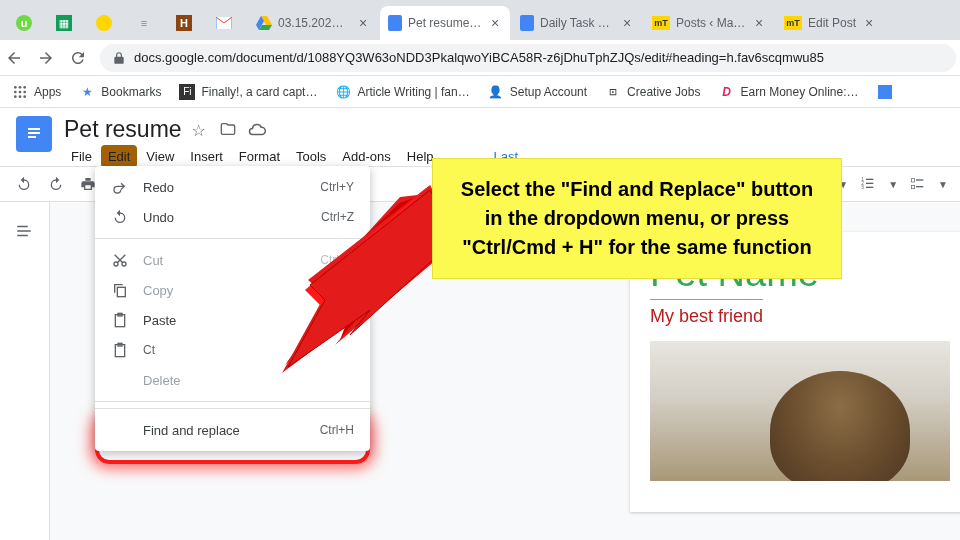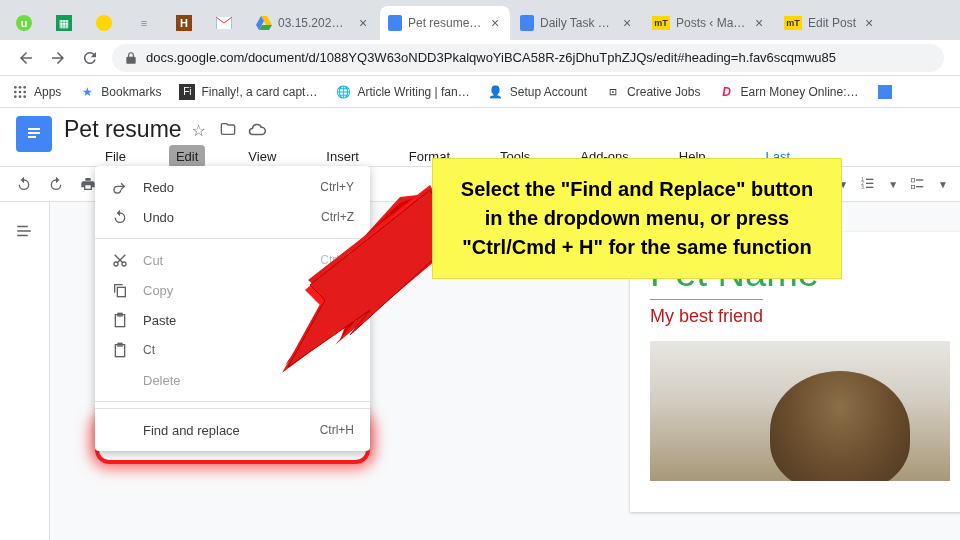--- a/index.html
+++ b/index.html
@@ -5,37 +5,37 @@
 * { margin: 0; padding: 0; box-sizing: border-box; font-family: Arial, sans-serif; }
 body { width: 960px; height: 540px; overflow: hidden; background: #fff; position: relative; }
 
 .tabstrip { height: 40px; background: #dee1e6; display: flex; align-items: flex-end; padding: 6px 8px 0 8px; gap: 2px; }
 .tab { height: 34px; background: #dee1e6; border-radius: 8px 8px 0 0; display: flex; align-items: center; padding: 0 8px; font-size: 12px; color: #5f6368; max-width: 130px; min-width: 30px; cursor: pointer; gap: 6px; }
 .tab.active { background: #fff; }
 .tab-favicon { width: 16px; height: 16px; flex-shrink: 0; display: flex; align-items: center; justify-content: center; font-size: 11px; }
 .tab-title { white-space: nowrap; overflow: hidden; text-overflow: ellipsis; flex: 1; }
 .tab-close { width: 14px; height: 14px; color: #5f6368; font-size: 14px; line-height: 14px; text-align: center; }
 
-.addrbar { height: 36px; background: #fff; display: flex; align-items: center; padding: 0 16px; border-bottom: 1px solid #e0e0e0; gap: 12px; }
+.addrbar { height: 36px; background: #fff; display: flex; align-items: center; padding: 0 4px; border-bottom: 1px solid #e0e0e0; gap: 12px; }
 .nav-btn { width: 20px; height: 20px; color: #5f6368; cursor: pointer; display: flex; align-items: center; justify-content: center; }
 .omnibox { flex: 1; height: 28px; background: #f1f3f4; border-radius: 14px; display: flex; align-items: center; padding: 0 12px; font-size: 13px; color: #202124; gap: 8px; }
 
 .bookmarks { height: 32px; background: #fff; display: flex; align-items: center; padding: 0 12px; gap: 18px; font-size: 12px; color: #3c4043; border-bottom: 1px solid #e0e0e0; }
 .bm { display: flex; align-items: center; gap: 6px; cursor: pointer; white-space: nowrap; }
 .bm-icon { width: 16px; height: 16px; display: inline-flex; align-items: center; justify-content: center; }
 
 .docs-header { height: 58px; display: flex; align-items: flex-start; padding: 8px 16px 0 16px; gap: 12px; }
 .docs-logo { width: 36px; height: 36px; background: #4285f4; border-radius: 4px; display: flex; align-items: center; justify-content: center; color: #fff; font-size: 10px; }
 .docs-title-area { display: flex; flex-direction: column; gap: 2px; }
 .docs-title-row { display: flex; align-items: center; gap: 10px; }
 .docs-title { font-size: 23px; color: #202124; }
 .docs-title-icon { width: 18px; height: 18px; color: #5f6368; cursor: pointer; }
 .docs-menu { display: flex; gap: 2px; font-size: 13px; color: #202124; }
-.docs-menu-item { padding: 4px 7px; cursor: pointer; border-radius: 4px; margin-left: 34px; }
-.docs-menu-item.open { background: #a3a3a3; }
+.docs-menu-item { padding: 4px 7px; cursor: pointer; border-radius: 4px; }
+.docs-menu-item.open { background: #a16207; }
 .docs-menu-link { color: #1a73e8; text-decoration: underline; padding: 4px 7px; margin-left: 44px; }
 
 .toolbar { height: 36px; border-top: 1px solid #e0e0e0; border-bottom: 1px solid #e0e0e0; display: flex; align-items: center; padding: 0 12px; gap: 8px; color: #5f6368; font-size: 13px; }
 .tb-btn { width: 24px; height: 24px; display: flex; align-items: center; justify-content: center; cursor: pointer; }
 .tb-sep { width: 1px; height: 20px; background: #e0e0e0; margin: 0 4px; }
 
 .workspace { position: relative; height: calc(540px - 40px - 36px - 32px - 58px - 36px); display: flex; }
 .left-margin { width: 50px; border-right: 1px solid #e0e0e0; display: flex; justify-content: center; padding-top: 20px; }
 .outline-icon { width: 20px; height: 20px; color: #5f6368; cursor: pointer; }
 .ruler { position: absolute; left: 50px; right: 0; top: 0; height: 16px; border-bottom: 1px solid #e0e0e0; font-size: 9px; color: #9aa0a6; display: flex; align-items: center; padding-left: 30px; gap: 60px; }

